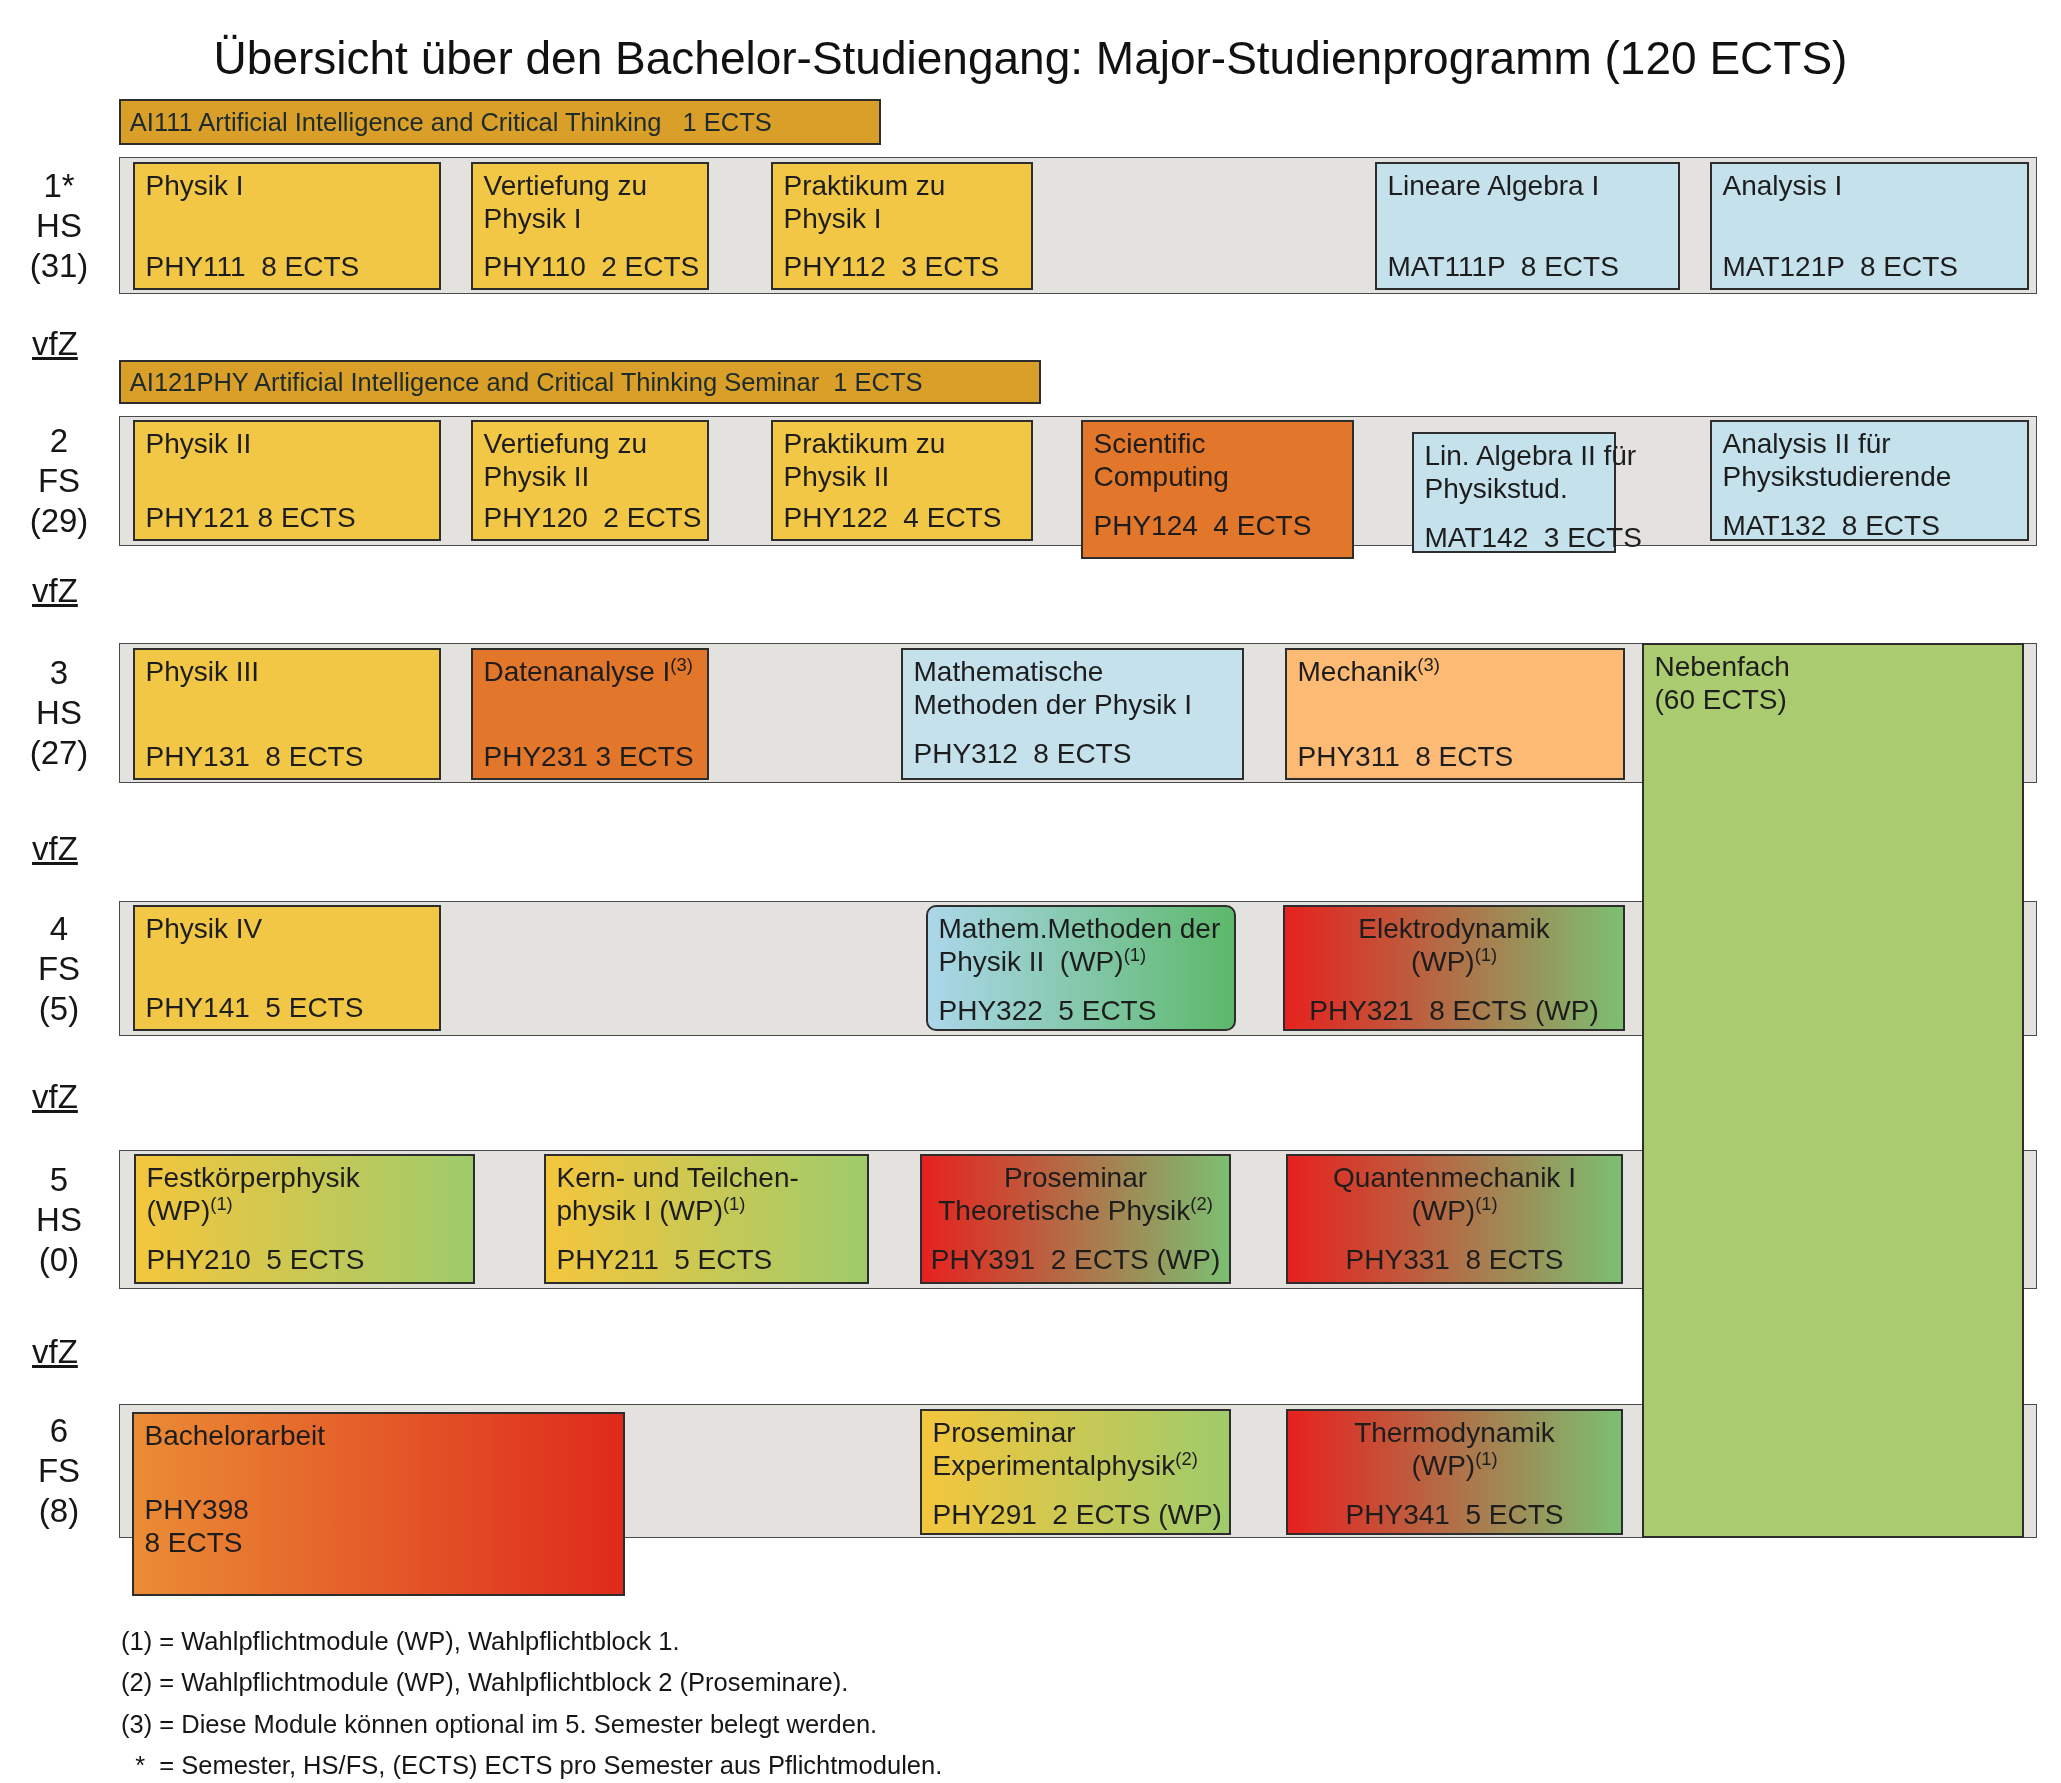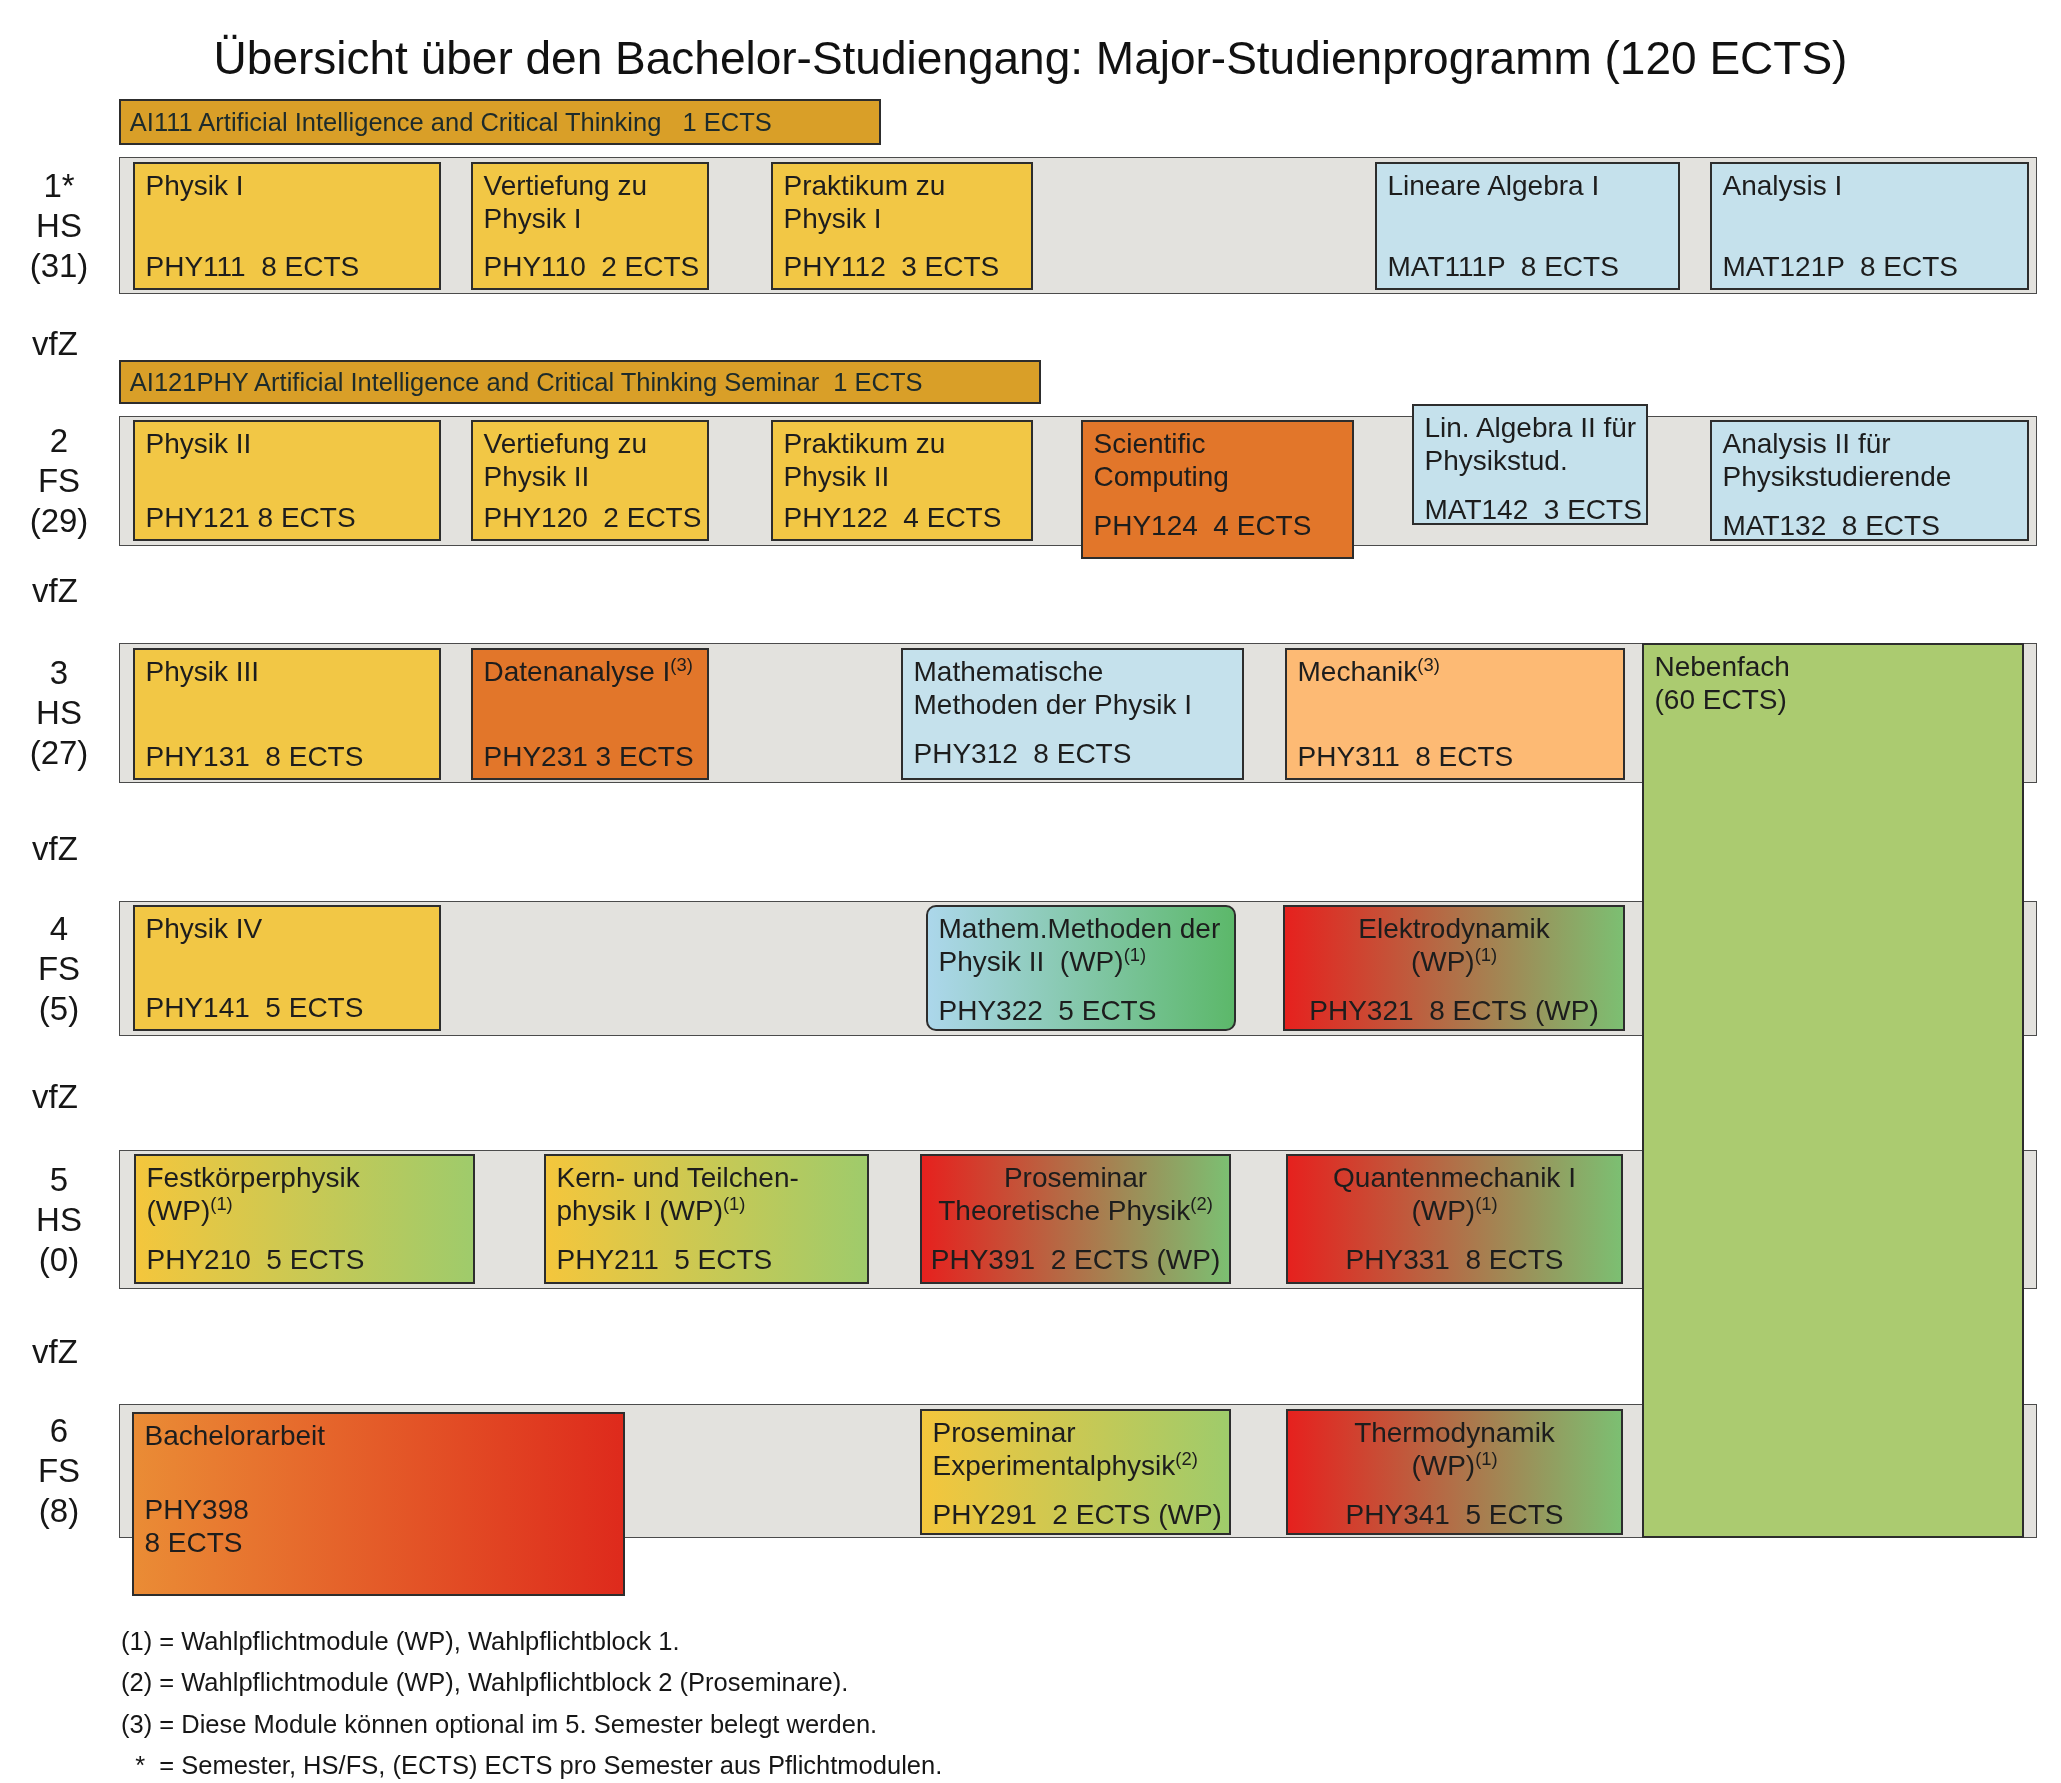--- a/index.html
+++ b/index.html
@@ -6,21 +6,21 @@
   .canvas{position:relative;width:2061px;height:1784px;background:#ffffff;
           font-family:"Liberation Sans","DejaVu Sans",sans-serif;color:#1d1d1d;overflow:hidden;}
   .title{position:absolute;left:0;top:32px;width:100%;text-align:center;
          font-size:46px;line-height:53px;color:#111;}
   .banner{position:absolute;background:#D99F28;border:2.6px solid #2d2d2d;box-sizing:border-box;
           display:flex;align-items:center;padding:0 8.8px;font-size:25.5px;white-space:pre;color:#1d2b2b;}
   .band{position:absolute;left:119px;width:1918px;background:#E3E2DE;border:1.8px solid #4b4b4b;
         box-sizing:border-box;}
   .rlabel{position:absolute;left:7px;width:104px;display:flex;flex-direction:column;
           justify-content:center;text-align:center;font-size:33px;line-height:40px;color:#161616;}
-  .vfz{position:absolute;left:32px;font-size:33px;color:#161616;}
+  .vfz{position:absolute;left:32px;font-size:33px;color:#161616;text-decoration:underline;}
   .box{position:absolute;box-sizing:border-box;border:2.6px solid #2d2d2d;display:flex;
        flex-direction:column;padding:5.3px 10.5px;font-size:28px;line-height:33px;color:#1d1d1d;}
   .bl{white-space:pre;}
   .bc{margin-top:auto;white-space:pre;}
   .tight .bc{margin-top:16px;}
   sup{font-size:18.4px;line-height:0;}
   .yellow{background:#F2C745;}
   .orange{background:#E2762A;}
   .blue{background:#C5E1EC;}
   .red{background:#fdba74;}
@@ -126,21 +126,21 @@
   <div class="box yellow" style="left:771px;top:420px;width:262px;height:121px">
     <div class="bl"><span>Praktikum zu</span></div>
     <div class="bl"><span>Physik II</span></div>
     <div class="bc">PHY122  4 ECTS</div>
   </div>
   <div class="box orange tight" style="left:1081px;top:420px;width:273px;height:139px">
     <div class="bl"><span>Scientific</span></div>
     <div class="bl"><span>Computing</span></div>
     <div class="bc">PHY124  4 ECTS</div>
   </div>
-  <div class="box blue tight" style="left:1412px;top:404px;width:236px;height:121px">
+  <div class="box blue tight" style="left:1412px;top:432px;width:204px;height:121px">
     <div class="bl"><span>Lin. Algebra II für</span></div>
     <div class="bl"><span>Physikstud.</span></div>
     <div class="bc">MAT142  3 ECTS</div>
   </div>
   <div class="box blue tight" style="left:1710px;top:420px;width:319px;height:121px">
     <div class="bl"><span>Analysis II für</span></div>
     <div class="bl"><span>Physikstudierende</span></div>
     <div class="bc">MAT132  8 ECTS</div>
   </div>
 

